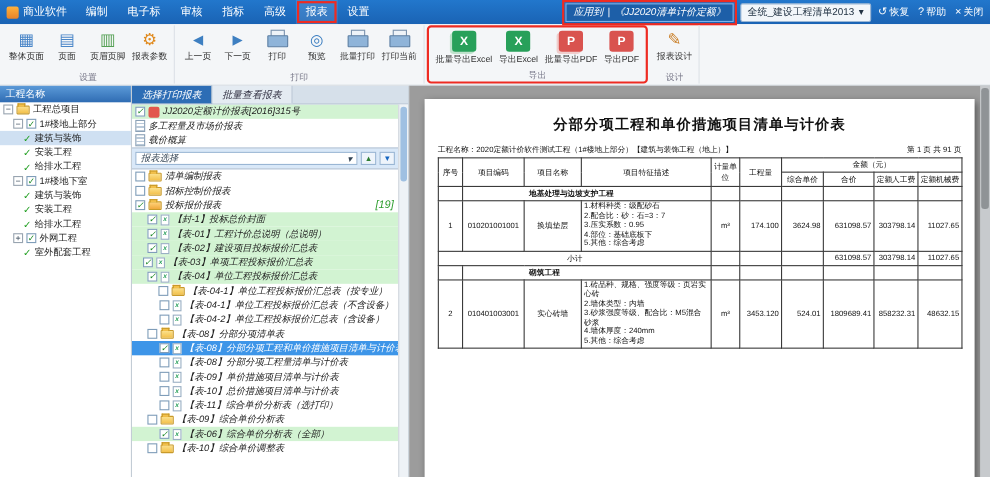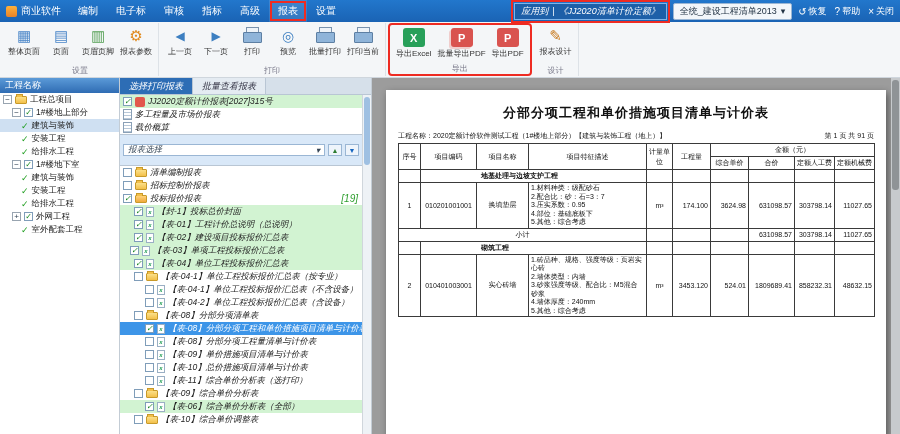--- a/index.html
+++ b/index.html
@@ -67,21 +67,21 @@
   
   .mid-panel{width:252px;border-right:1px solid #c3ccd5;background:#fff;position:relative;font-style:italic;}
   .tabs{height:17px;display:flex;background:#d6e0ea;border-bottom:1px solid #b9c6d4;}
   .tab{padding:0 9px;font-size:9px;display:flex;align-items:center;border-right:1px solid #b9c6d4;background:#e4ebf2;color:#334;cursor:default;}
   .tab.active{background:#2d6db5;color:#fff;}
   .mid-body{position:absolute;top:17px;left:0;right:9px;bottom:0;overflow:hidden;}
   .md-row{height:13px;display:flex;align-items:center;gap:3px;font-size:8.5px;white-space:nowrap;overflow:hidden;padding-left:3px;cursor:default;}
   .md-row.green{background:#d2f3d2;}
   .md-row.sel{background:#3d95e8;color:#fff;}
   .badge{margin-left:auto;color:#2e9e2e;padding-right:4px;font-size:10px;}
-  .filter-bar{height:32px;background:#d9e8f8;display:flex;align-items:center;gap:3px;padding:0 3px;border-top:1px solid #b9c6d4;border-bottom:1px solid #b9c6d4;}
+  .filter-bar{height:20px;background:#d9e8f8;display:flex;align-items:center;gap:3px;padding:0 3px;border-top:1px solid #b9c6d4;border-bottom:1px solid #b9c6d4;}
   .filter-select{flex:1;background:#fff;border:1px solid #9ab6d4;height:12px;display:flex;align-items:center;justify-content:space-between;padding:0 4px;font-size:8.5px;color:#345;}
   .fbtn{width:14px;height:12px;border:1px solid #9ab6d4;background:#eef4fb;display:flex;align-items:center;justify-content:center;font-size:7px;}
   .fbtn.up{color:#2e7d32;}
   .fbtn.down{color:#1565c0;}
   .mid-scroll{position:absolute;top:17px;right:0;bottom:0;width:9px;background:#eef2f6;border-left:1px solid #d0d6dc;}
   .mid-scroll .thumb{position:absolute;top:2px;left:1px;width:6px;height:68px;background:#9fc0e2;border-radius:3px;}
 
   
   .preview{flex:1;background:#9c9c9c;position:relative;overflow:hidden;}
   .page{width:500px;height:900px;background:#fff;margin:12px auto 0;box-shadow:2px 3px 7px rgba(0,0,0,.45);padding:14px 12px;}
@@ -192,20 +192,24 @@
           <div class="rb-item">
             <span class="ic print-current-icon"></span>
             <div class="rb-item-label">打印当前</div>
           </div>
         </div>
         <div class="rb-glabel">打印</div>
       </div>
       <div class="rb-group hl">
         <div class="rb-items">
           <div class="rb-item">
+            <span class="ic batch-excel-icon"></span>
+            <div class="rb-item-label">批量导出Excel</div>
+          </div>
+          <div class="rb-item">
             <span class="ic excel-icon"></span>
             <div class="rb-item-label">导出Excel</div>
           </div>
           <div class="rb-item">
             <span class="ic batch-pdf-icon"></span>
             <div class="rb-item-label">批量导出PDF</div>
           </div>
           <div class="rb-item">
             <span class="ic pdf-icon"></span>
             <div class="rb-item-label">导出PDF</div>
@@ -283,21 +287,21 @@
     <div class="mid-panel">
       <div class="tabs" id="mid-tabs">
           <div class="tab active">选择打印报表</div>
           <div class="tab">批量查看报表</div>
         </div>
       <div class="mid-body">
         <div id="top-rows">
             <div class="md-row green">
               <span class="cb on"></span>
               <span class="report-root-icon"></span>
-              <span>JJ2020定额计价报表[2027]315号</span>
+              <span>JJ2020定额计价报表[2016]315号</span>
             </div>
             <div class="md-row">
               <span class="doc-list-icon"></span>
               <span>多工程量及市场价报表</span>
             </div>
             <div class="md-row">
               <span class="doc-list-icon"></span>
               <span>载价概算</span>
             </div>
           </div>
@@ -348,21 +352,21 @@
             <div class="md-row green" style="padding-left: 10px;">
               <span class="cb on"></span>
               <span class="docico"></span>
               <span>【表-03】单项工程投标报价汇总表</span>
             </div>
             <div class="md-row green" style="padding-left: 14px;">
               <span class="cb on"></span>
               <span class="docico"></span>
               <span>【表-04】单位工程投标报价汇总表</span>
             </div>
-            <div class="md-row" style="padding-left: 14px;">
+            <div class="md-row" style="padding-left: 14px; justify-content: center;">
               <span class="cb"></span>
               <span class="fold"></span>
               <span>【表-04-1】单位工程投标报价汇总表（按专业）</span>
             </div>
             <div class="md-row" style="padding-left: 25px;">
               <span class="cb"></span>
               <span class="docico"></span>
               <span>【表-04-1】单位工程投标报价汇总表（不含设备）</span>
             </div>
             <div class="md-row" style="padding-left: 25px;">

